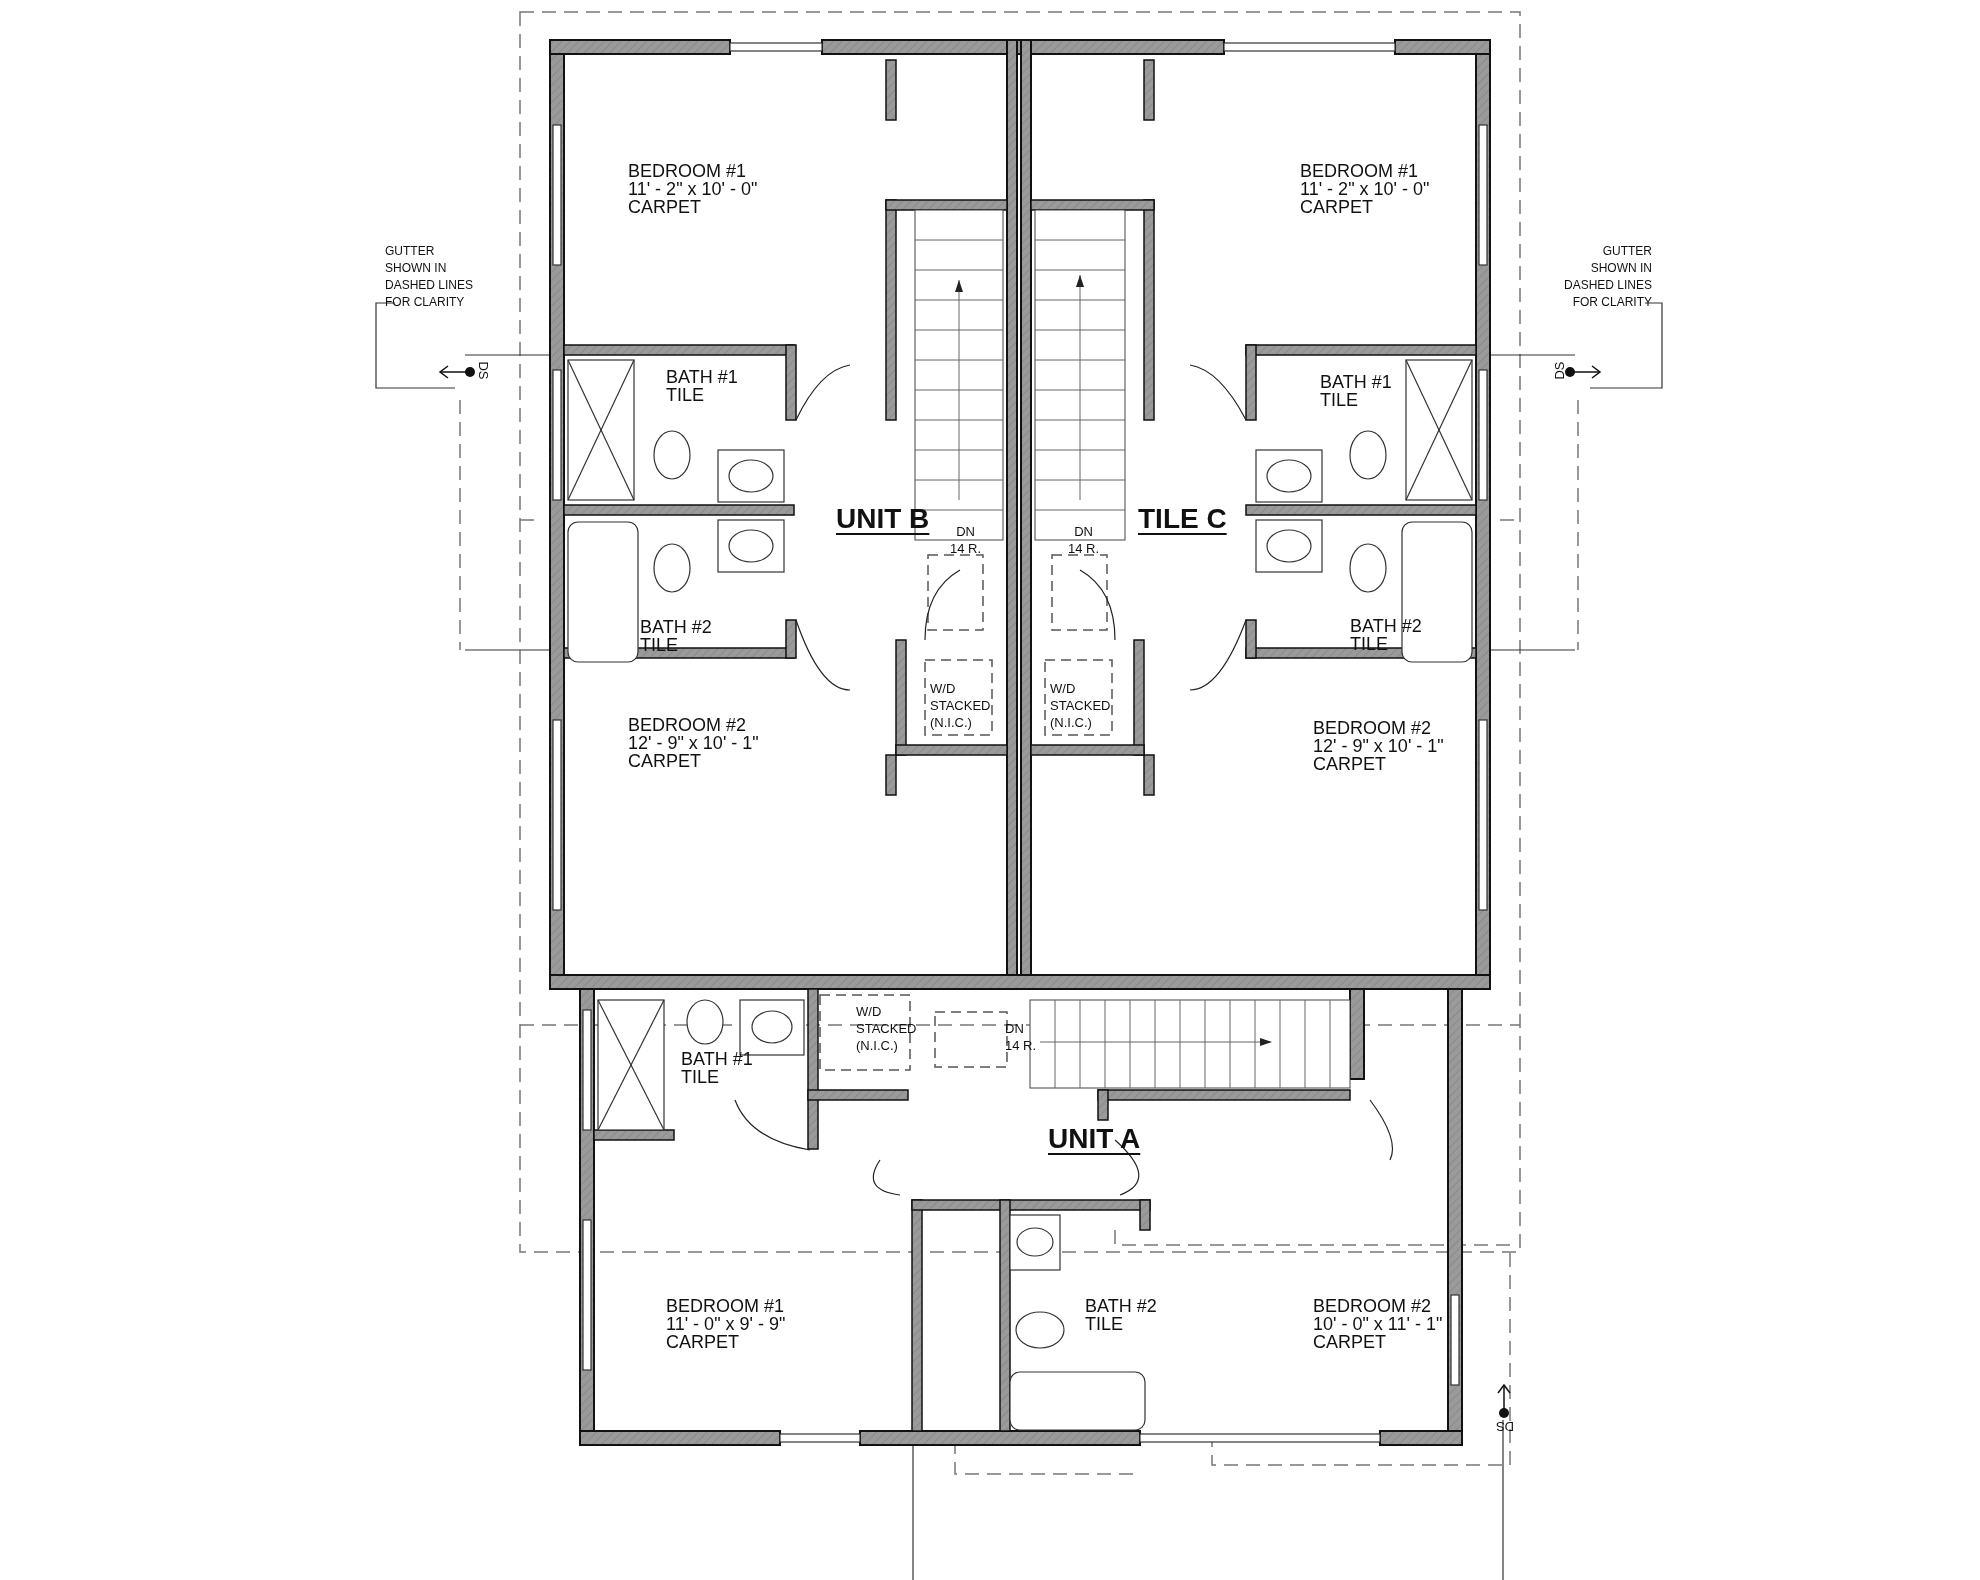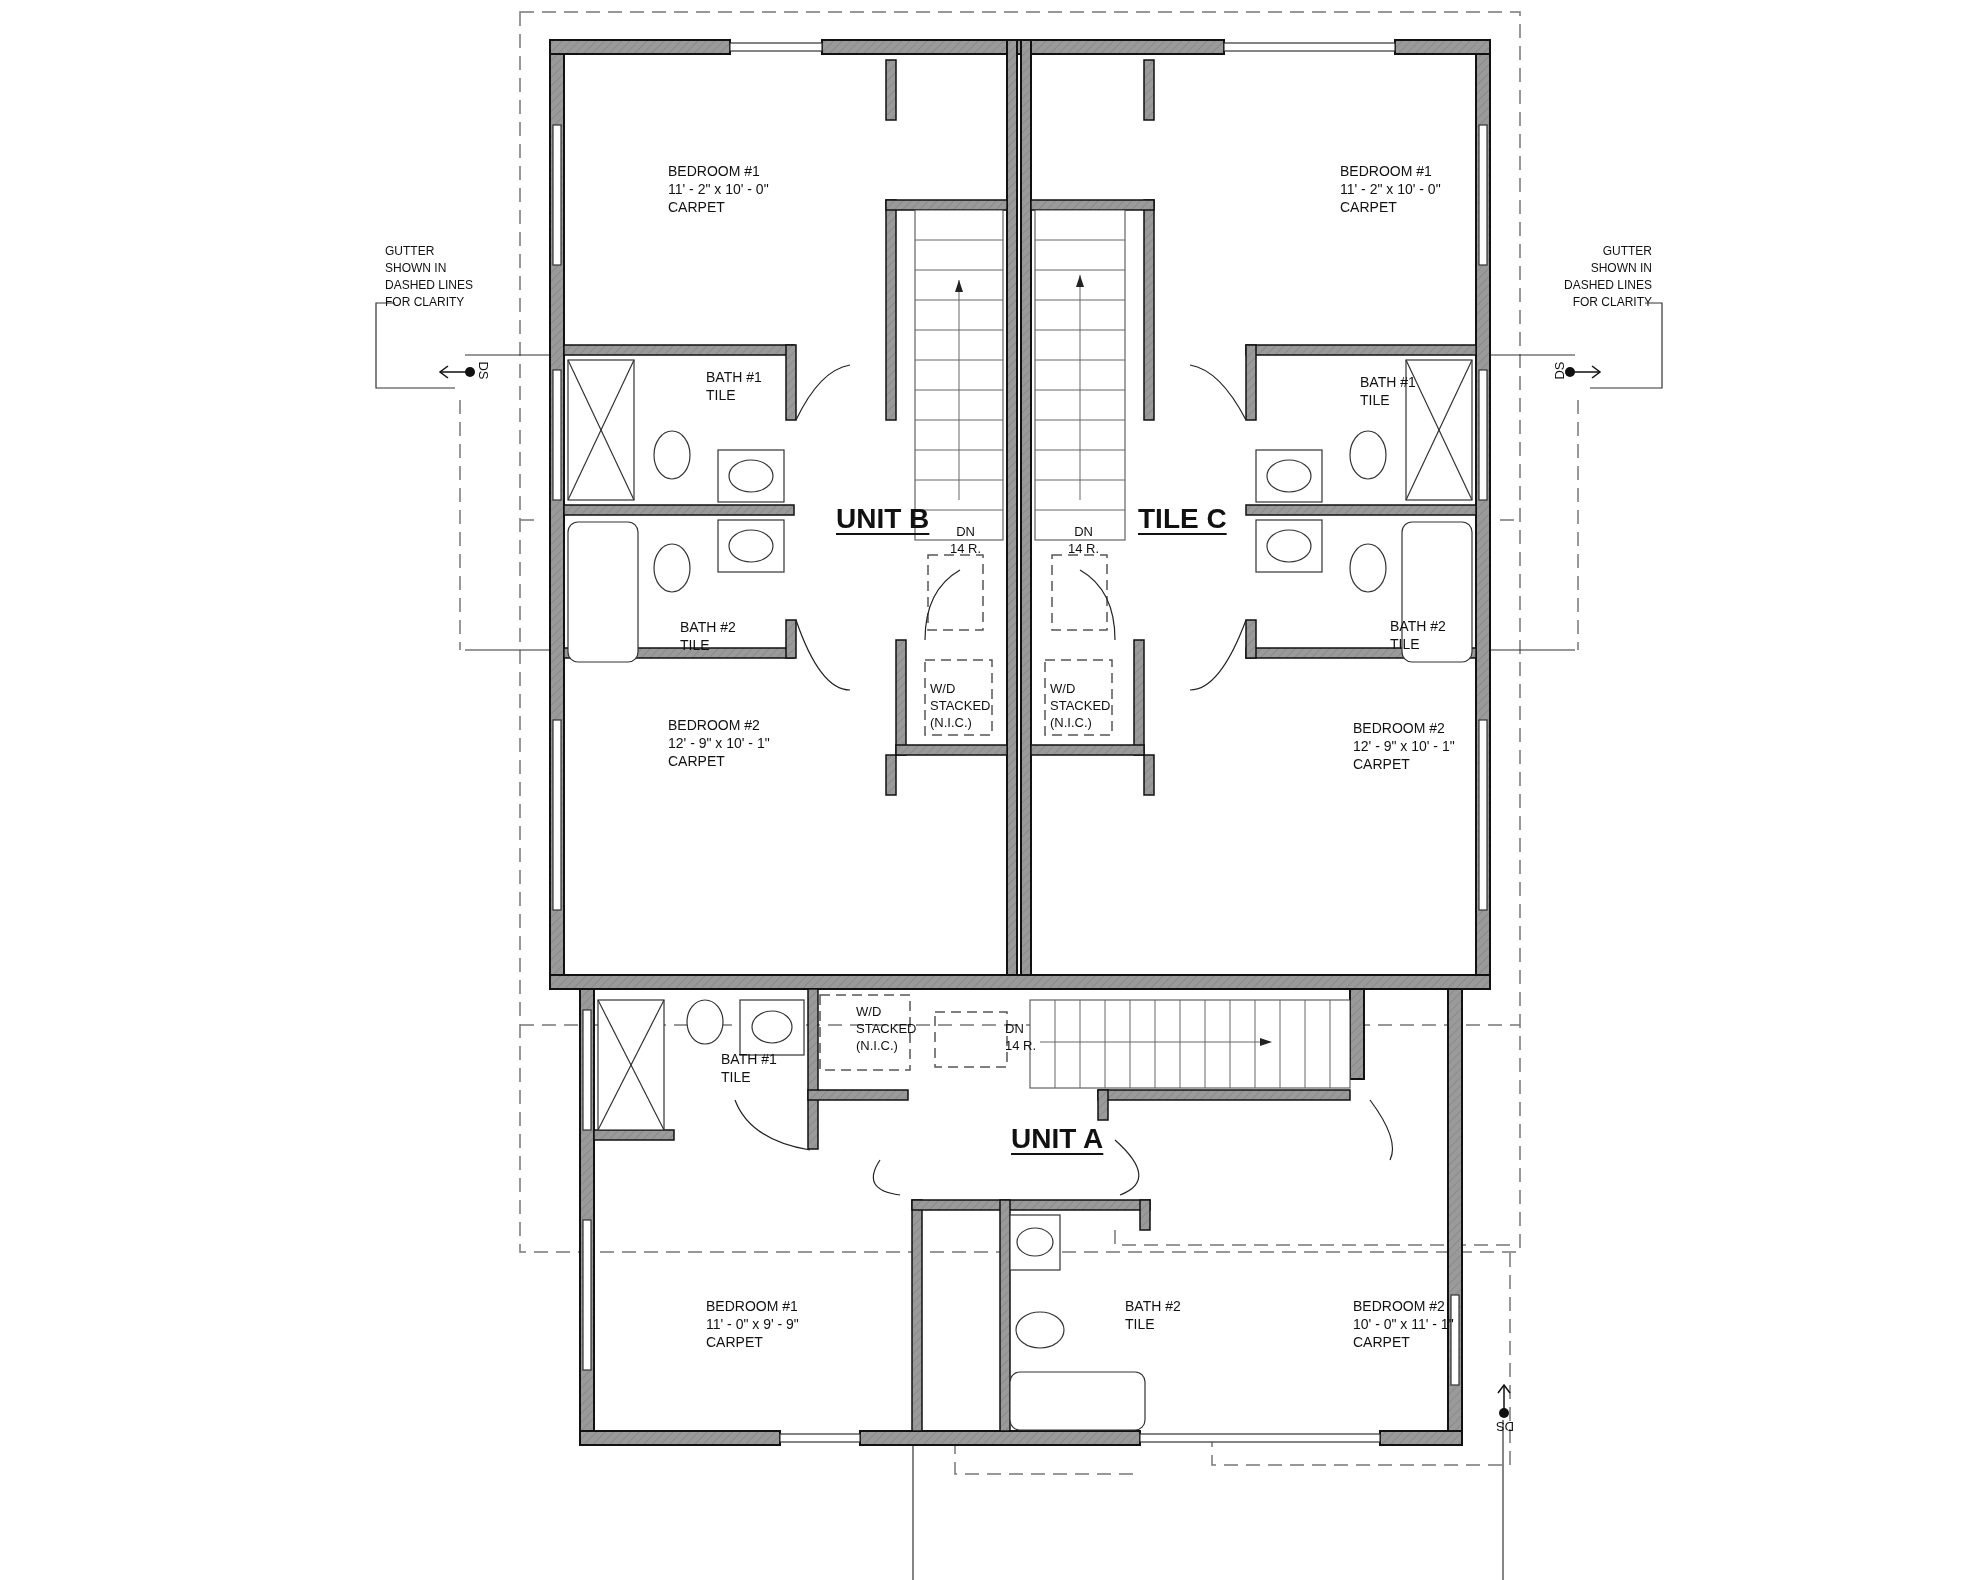--- a/index.html
+++ b/index.html
@@ -1,18 +1,18 @@
 <!DOCTYPE html>
 <html><head>
 <meta charset="utf-8">
 <style>
   html,body{margin:0;padding:0;background:#ffffff;}
   body{width:1980px;height:1580px;position:relative;overflow:hidden;font-family:"Liberation Sans",sans-serif;}
   svg{position:absolute;left:0;top:0;}
-  .lbl{position:absolute;font-size:14px;line-height:18px;color:#111;white-space:pre;margin-left:40px;}
+  .lbl{position:absolute;font-size:18px;line-height:18px;color:#111;white-space:pre;}
   .unit{position:absolute;font-size:28px;font-weight:bold;color:#111;text-decoration:underline;text-underline-offset:5px;}
   .note{position:absolute;font-size:12px;line-height:17px;color:#111;}
   .note.right{text-align:right;}
   .small{position:absolute;font-size:13px;line-height:17px;color:#111;}
 </style>
 </head>
 <body>
 
 <svg width="1980" height="1580" viewBox="0 0 1980 1580">
   <defs>
@@ -283,21 +283,21 @@
 
 <div class="small" style="left:856px;top:1003px;">
     <div>W/D</div>
     <div>STACKED</div>
     <div>(N.I.C.)</div>
   </div>
 <div class="small" style="left:1005px;top:1020px;">
     <div>DN</div>
     <div>14 R.</div>
   </div>
-<div class="unit" style="left:1011px;top:1123px;">UNIT A</div>
+<div class="unit" style="left:1048px;top:1123px;">UNIT A</div>
 <div class="lbl" style="left:681px;top:1050px;"><div>BATH #1</div><div>TILE</div></div>
 <div class="lbl" style="left:666px;top:1297px;"><div>BEDROOM #1</div><div>11' - 0" x 9' - 9"</div><div>CARPET</div></div>
 <div class="lbl" style="left:1085px;top:1297px;"><div>BATH #2</div><div>TILE</div></div>
 <div class="lbl" style="left:1313px;top:1297px;"><div>BEDROOM #2</div><div>10' - 0" x 11' - 1"</div><div>CARPET</div></div>
 
 <div class="note" style="left:385px;top:243px;">
     <div>GUTTER</div>
     <div>SHOWN IN</div>
     <div>DASHED LINES</div>
     <div>FOR CLARITY</div>

